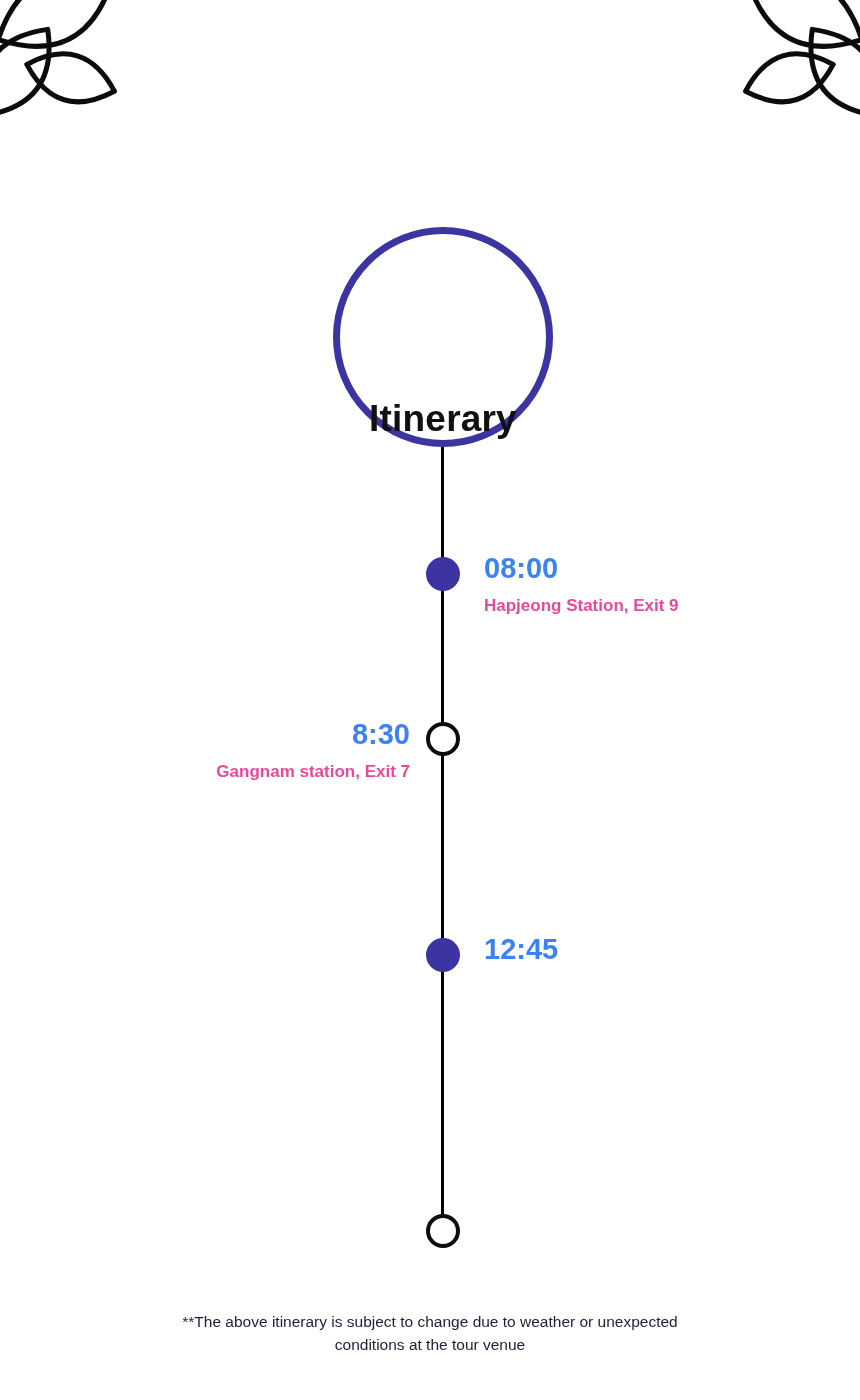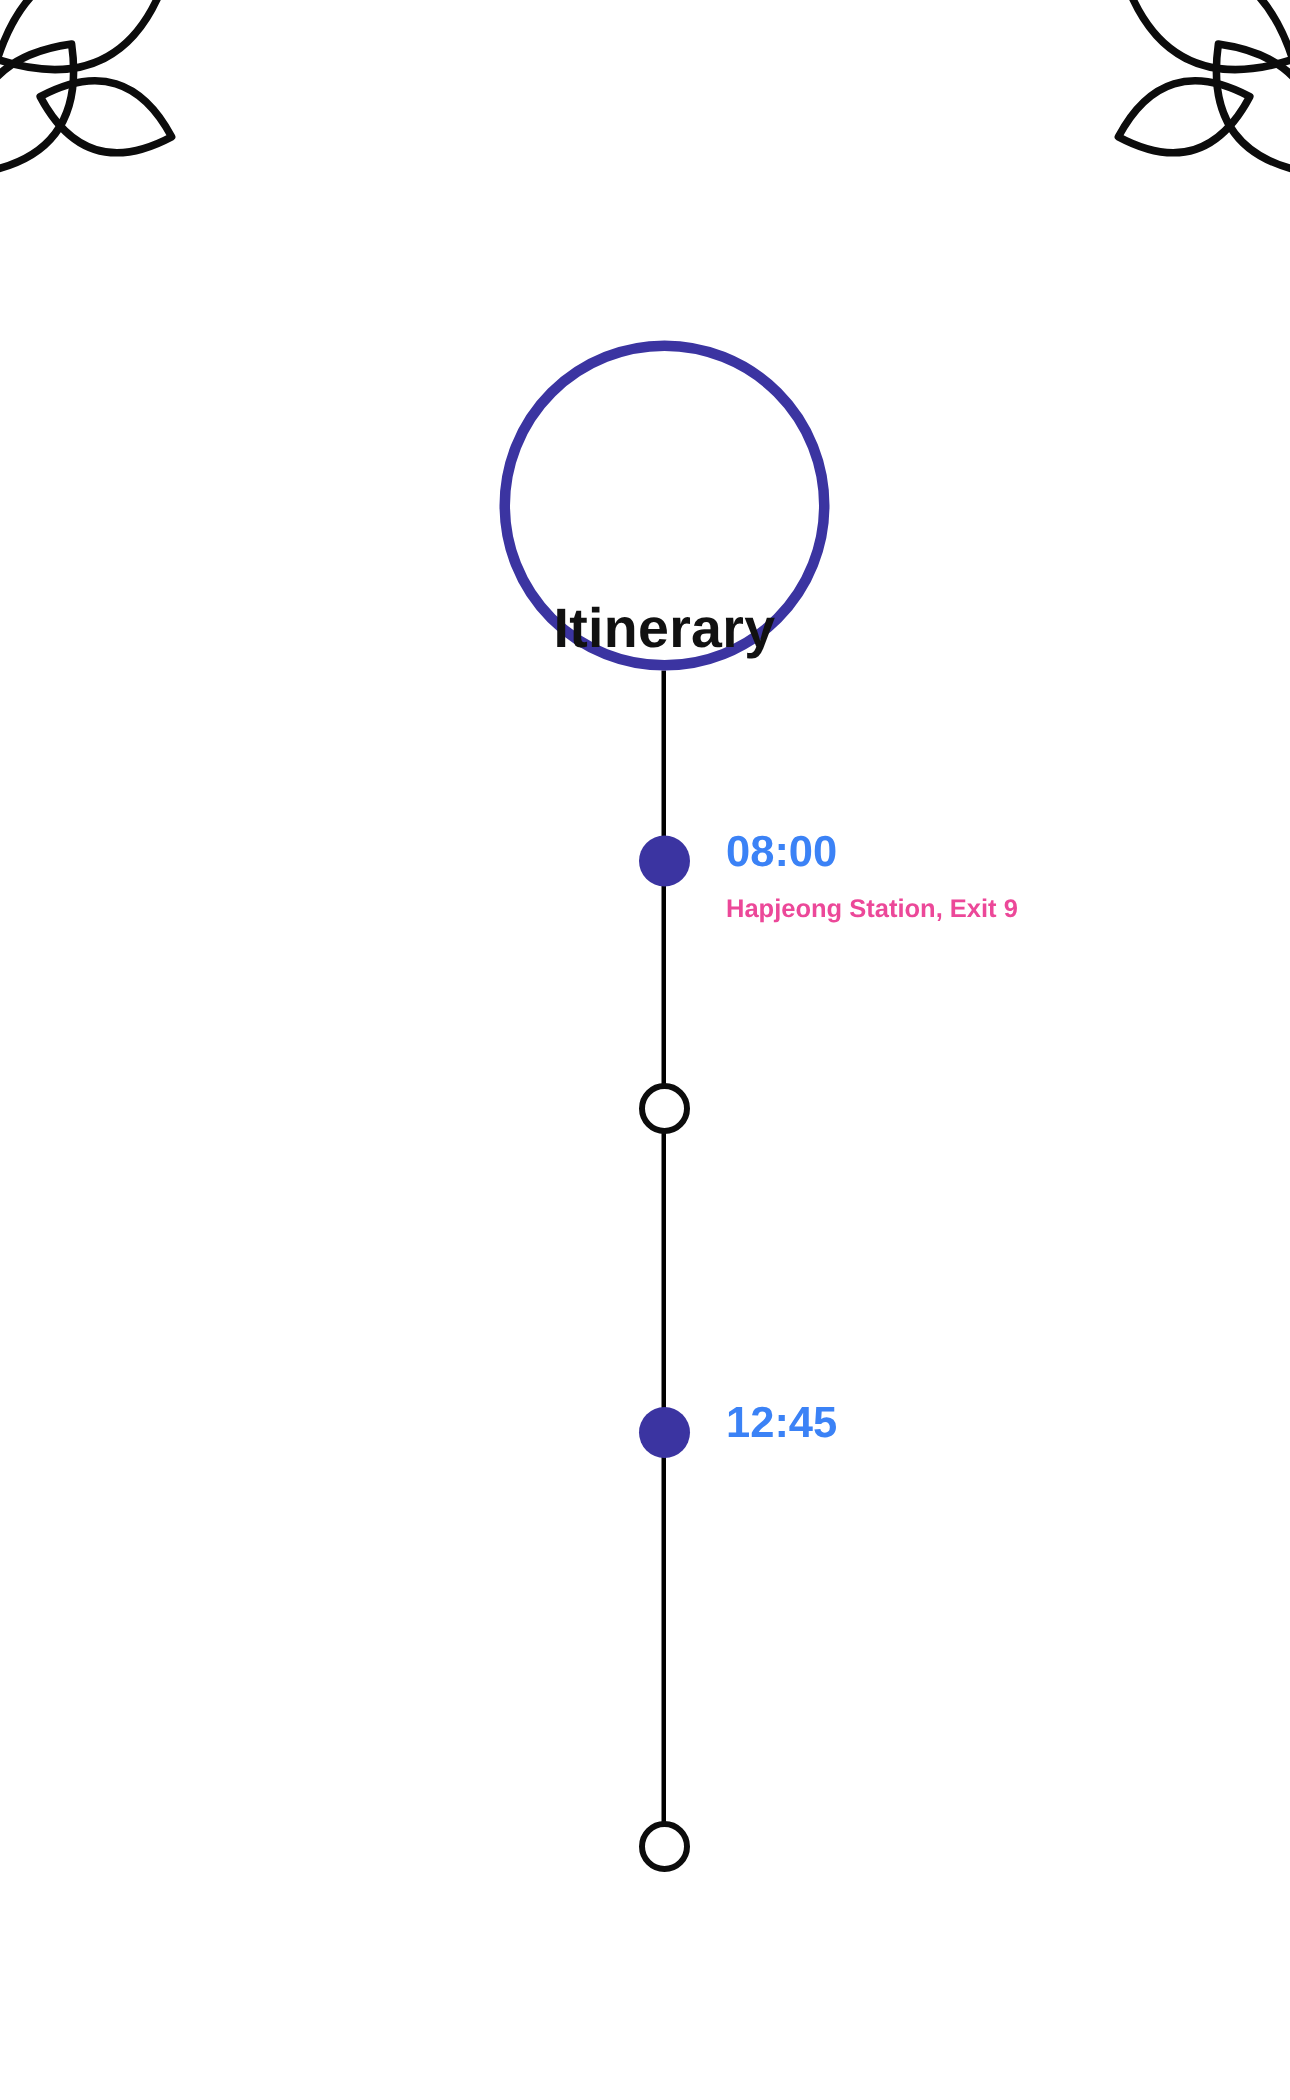--- a/index.html
+++ b/index.html
@@ -126,20 +126,26 @@
   <div class="dot filled dot-1"></div>
   <div class="dot open   dot-2"></div>
   <div class="dot filled dot-3"></div>
   <div class="dot open   dot-4"></div>
 
   <div class="stop right stop-1">
     <div class="time">08:00</div>
     <div class="label">Hapjeong Station, Exit 9</div>
   </div>
 
+  <div class="stop left stop-2">
+    <div class="time">8:30</div>
+    <div class="label">Gangnam station, Exit 7</div>
+  </div>
 
   <div class="stop right stop-3">
     <div class="time">12:45</div>
   </div>
 
 
+  <div class="footnote">**The above itinerary is subject to change due to weather or unexpected
+conditions at the tour venue</div>
 
 </div>
 
 </body></html>

